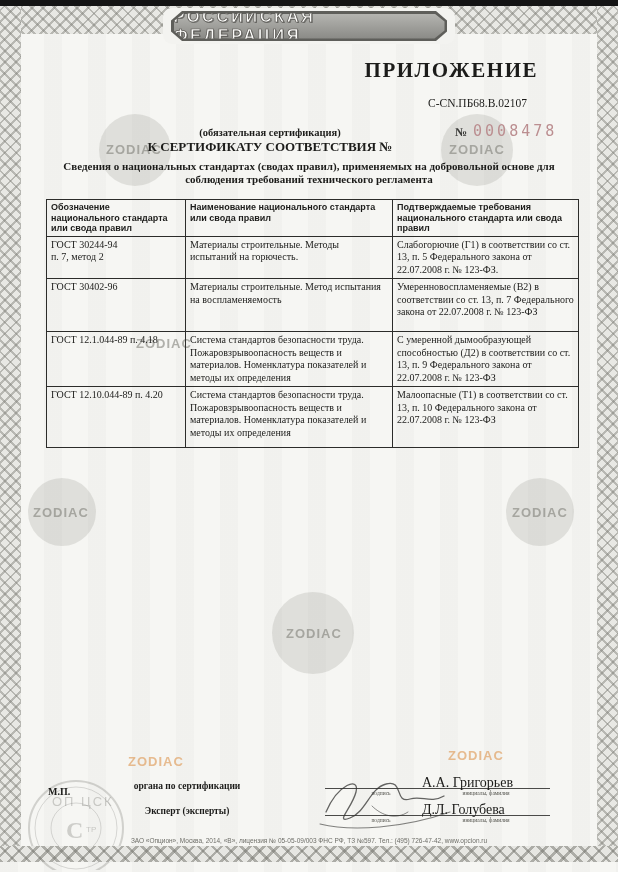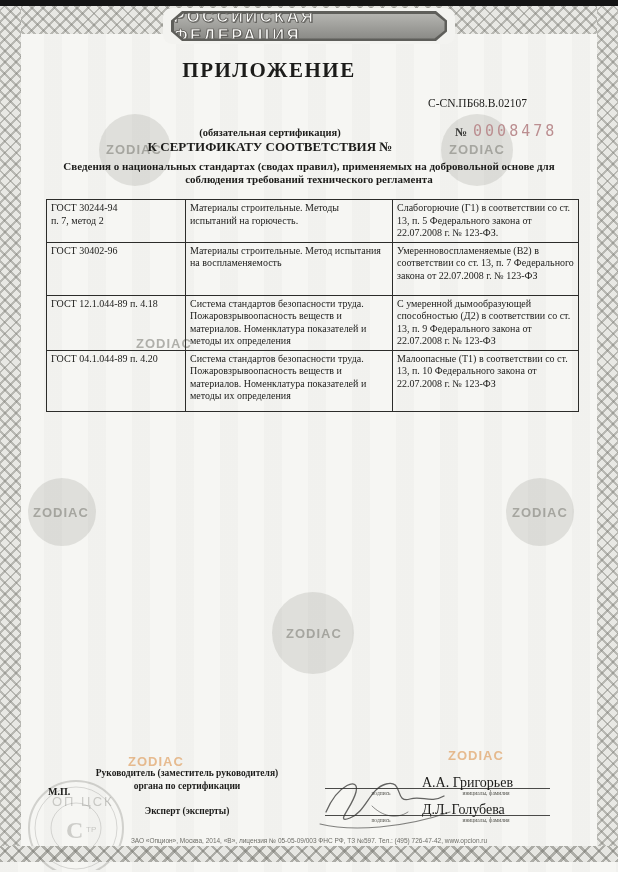--- a/index.html
+++ b/index.html
@@ -31,21 +31,21 @@
       width:276px;height:30px;background:#5e5e5a;
       clip-path:polygon(11px 0%,calc(100% - 11px) 0%,100% 32%,100% 68%,calc(100% - 11px) 100%,11px 100%,0% 68%,0% 32%);
       display:flex;align-items:center;justify-content:center;}
   .banner-inner{width:calc(100% - 5px);height:calc(100% - 5px);
       clip-path:polygon(10px 0%,calc(100% - 10px) 0%,100% 32%,100% 68%,calc(100% - 10px) 100%,10px 100%,0% 68%,0% 32%);
       background:linear-gradient(#b4b4b0,#8a8a86);
       display:flex;align-items:center;justify-content:center;}
   .banner-text{font-family:"Liberation Sans",sans-serif;font-weight:bold;
       font-size:16.5px;letter-spacing:2.5px;color:#fbfbf9;
       -webkit-text-stroke:0.7px #54524e; text-shadow:1px 1px 0 rgba(70,70,66,0.55);}
-  .doc-title{position:absolute;left:0;top:58px;width:538px;text-align:center;
+  .doc-title{position:absolute;left:0;top:58px;width:538px;text-align:right;
       font-weight:bold;font-size:21px;letter-spacing:1.5px;}
   .cert-line{position:absolute;left:120px;top:95px;width:300px;text-align:center;
       font-weight:bold;font-size:13px;margin-top:44px;}
   .cert-number{position:absolute;left:428px;top:97px;width:160px;font-size:11.5px;}
   .cert-type{position:absolute;left:120px;top:127px;width:300px;text-align:center;
       font-weight:bold;font-size:10.5px;}
   .form-number{position:absolute;left:455px;top:122px;font-size:12px;}
   .form-number .no-sign{color:#3a3a38;font-weight:bold;margin-right:6px;}
   .form-number .digits{font-family:"DejaVu Sans Mono",monospace;color:#bb8e90;
       letter-spacing:3px;font-size:15px;}
@@ -136,54 +136,58 @@
   </div>
   <div class="appx-desc">Сведения о национальных стандартах (сводах правил), применяемых на добровольной основе для соблюдения требований технического регламента</div>
 
   <table class="standards">
     <colgroup>
         <col style="width:139px">
         <col style="width:207px">
         <col style="width:186px">
       </colgroup>
     <tbody>
+        <tr>
+      <th class="hd">Обозначение национального стандарта или свода правил</th>
+      <th class="hd">Наименование национального стандарта или свода правил</th>
+      <th class="hd">Подтверждаемые требования национального стандарта или свода правил</th>
+    </tr>
     <tr class="r1">
       <td class="cell c1">ГОСТ 30244-94
 п. 7, метод 2</td>
       <td class="cell">Материалы строительные. Методы испытаний на горючесть.</td>
       <td class="cell">Слабогорючие (Г1) в соответствии со ст. 13, п. 5 Федерального закона от 22.07.2008 г. № 123-ФЗ.</td>
     </tr>
     <tr class="r2">
       <td class="cell c1">ГОСТ 30402-96</td>
       <td class="cell">Материалы строительные. Метод испытания на воспламеняемость</td>
       <td class="cell">Умеренновоспламеняемые (В2) в соответствии со ст. 13, п. 7 Федерального закона от 22.07.2008 г. № 123-ФЗ</td>
     </tr>
     <tr class="r3">
       <td class="cell c1">ГОСТ 12.1.044-89 п. 4.18</td>
       <td class="cell">Система стандартов безопасности труда. Пожаровзрывоопасность веществ и материалов. Номенклатура показателей и методы их определения</td>
       <td class="cell">С умеренной дымообразующей способностью (Д2) в соответствии со ст. 13, п. 9 Федерального закона от 22.07.2008 г. № 123-ФЗ</td>
     </tr>
     <tr class="r4">
-      <td class="cell c1">ГОСТ 04.1.044-89 п. 4.20</td>
+      <td class="cell c1">ГОСТ 12.10.044-89 п. 4.20</td>
       <td class="cell">Система стандартов безопасности труда. Пожаровзрывоопасность веществ и материалов. Номенклатура показателей и методы их определения</td>
       <td class="cell">Малоопасные (Т1) в соответствии со ст. 13, п. 10 Федерального закона от 22.07.2008 г. № 123-ФЗ</td>
     </tr>
   </tbody>
     </table>
 
   <svg class="stamp" width="128" height="100" viewBox="0 0 128 100">
     <circle cx="62" cy="58" r="47" fill="none" stroke="rgba(130,130,125,0.32)" stroke-width="2"></circle>
     <circle cx="62" cy="58" r="41" fill="none" stroke="rgba(130,130,125,0.28)" stroke-width="1"></circle>
     <circle cx="62" cy="58" r="25" fill="none" stroke="rgba(130,130,125,0.28)" stroke-width="1"></circle>
     <text x="38" y="36" font-family="Liberation Sans, sans-serif" font-size="13" fill="rgba(120,120,115,0.35)" letter-spacing="2">ОП ЦСК</text>
     <text x="52" y="68" font-family="Liberation Serif, serif" font-size="24" font-weight="bold" fill="rgba(120,120,115,0.32)">С</text>
     <text x="72" y="62" font-family="Liberation Sans, sans-serif" font-size="8" fill="rgba(120,120,115,0.35)">ТР</text>
   </svg>
 
-  <div class="sig-role1">Руководитель (заместитель руководителя)</div>
   <div class="sig-role2">органа по сертификации</div>
   <div class="mp">М.П.</div>
   <div class="sig-expert">Эксперт (эксперты)</div>
 
   <div class="sig-line line-sign-a"></div>
   <div class="sig-line line-sign-b"></div>
   <div class="sig-line line-name-a"></div>
   <div class="sig-line line-name-b"></div>
 
   <div class="sig-name name-a">А.А. Григорьев</div>

